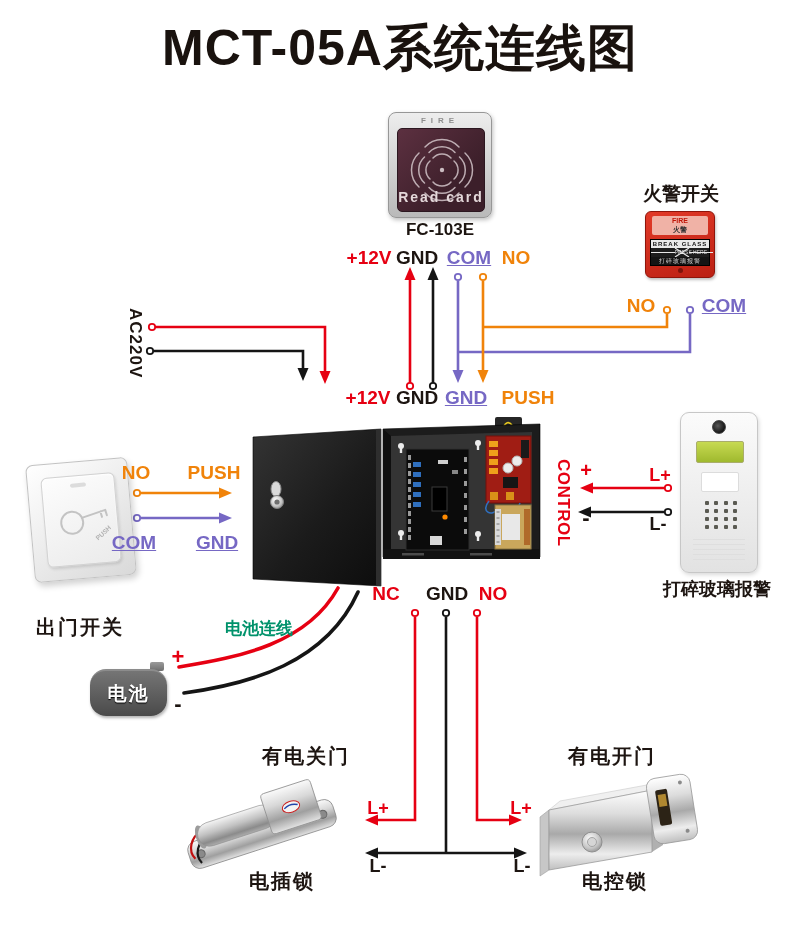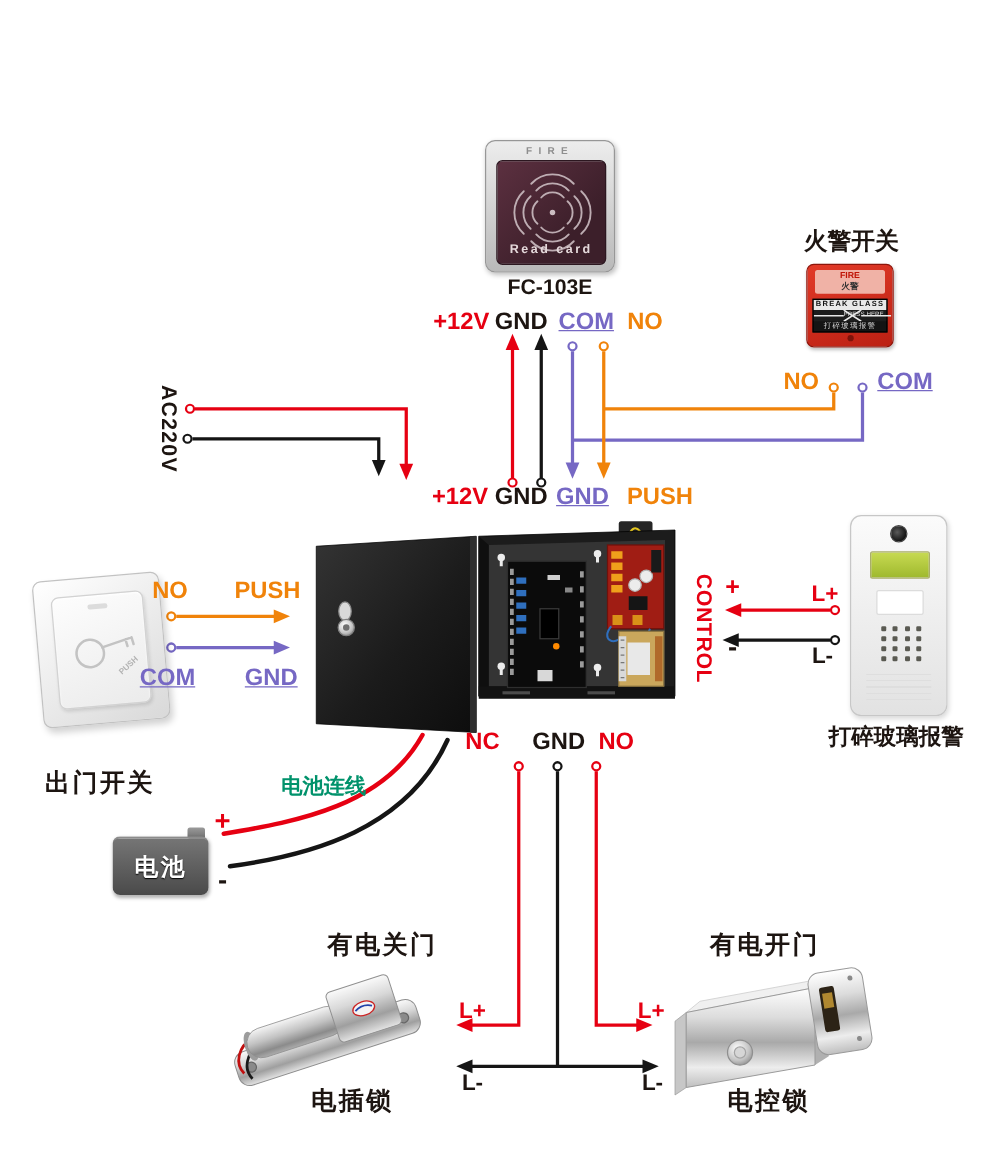--- a/index.html
+++ b/index.html
@@ -17,21 +17,21 @@
 
   svg{display:block;}
   .layer{position:absolute;left:0;top:0;}
 
   
   .reader{position:absolute;left:388px;top:112px;width:104px;height:106px;border-radius:8px;
     background:linear-gradient(180deg,#ededed,#b9b9b9);border:1px solid #979797;box-shadow:1px 2px 4px rgba(0,0,0,.25);}
   .reader .brand{position:absolute;left:0;right:0;top:3px;text-align:center;font-size:8px;letter-spacing:5px;color:#8e8e8e;font-weight:bold;}
   .reader .panel{position:absolute;left:8px;top:15px;width:88px;height:84px;border-radius:5px;
     background:linear-gradient(135deg,#5c3040,#3c1f2a 70%);border:1px solid #2c1720;}
-  .reader .rc{position:absolute;left:0;right:0;bottom:6px;text-align:center;font-size:10px;letter-spacing:2px;color:#e4d8da;font-weight:bold;}
+  .reader .rc{position:absolute;left:0;right:0;bottom:6px;text-align:center;font-size:14px;letter-spacing:2px;color:#e4d8da;font-weight:bold;}
 
   
   .fire{position:absolute;left:645px;top:211px;width:70px;height:67px;border-radius:6px;
     background:linear-gradient(160deg,#e23a28,#bb2013);border:1px solid #8e150b;box-shadow:1px 2px 3px rgba(0,0,0,.25);}
   .fire .band{position:absolute;left:6px;right:6px;top:4px;height:19px;background:#f0b2a6;border-radius:2px;text-align:center;}
   .fire .band .l1{font-size:7px;font-weight:bold;color:#c01507;line-height:10px;}
   .fire .band .l2{font-size:7px;font-weight:bold;color:#333;line-height:8px;}
   .fire .glass{position:absolute;left:4px;right:4px;top:27px;height:27px;background:#141414;border:1px solid #000;}
   .fire .g1{background:#e9e9e9;color:#111;font-size:6px;font-weight:bold;text-align:center;line-height:8px;height:8px;letter-spacing:1px;}
   .fire .g2{position:relative;height:9px;background:#1d1d1d;color:#ddd;font-size:5px;text-align:right;line-height:9px;padding-right:2px;}
@@ -54,21 +54,21 @@
   .intercom .screen{position:absolute;left:15px;top:28px;width:48px;height:22px;border:1px solid #a9ad6b;border-radius:2px;
     background:linear-gradient(180deg,#c7da52,#9fb92e);}
   .intercom .namecard{position:absolute;left:20px;top:59px;width:38px;height:20px;background:#fff;border:1px solid #dcdcdc;border-radius:2px;}
   .intercom .keys{position:absolute;left:21px;top:86px;width:38px;height:32px;display:grid;grid-template-columns:repeat(4,1fr);grid-template-rows:repeat(4,1fr);justify-items:center;align-items:center;}
   .intercom .keys i{width:4px;height:4px;border-radius:1px;background:#5a5a52;}
   .intercom .spk{position:absolute;left:12px;right:12px;top:126px;height:24px;
     background:repeating-linear-gradient(180deg,#dedede 0 1px,transparent 1px 5px);}
 
   
   .bat-nub{position:absolute;left:150px;top:662px;width:14px;height:9px;background:linear-gradient(180deg,#9a9a9a,#6f6f6f);border-radius:2px;}
-  .battery{position:absolute;left:90px;top:669px;width:77px;height:47px;border-radius:6px;
+  .battery{position:absolute;left:90px;top:669px;width:77px;height:47px;border-radius:16px;
     background:linear-gradient(180deg,#757575,#4a4a4a);border-top:2px solid #8c8c8c;box-shadow:1px 2px 3px rgba(0,0,0,.3);
     display:flex;align-items:center;justify-content:center;}
   .battery span{color:#fff;font-weight:bold;font-size:19px;letter-spacing:2px;text-shadow:0 1px 1px #000;}
 </style>
 </head>
 <body>
 
 <div class="page">
 
   <svg class="layer" width="800" height="936" viewBox="0 0 800 936">
@@ -293,20 +293,21 @@
       <g transform="rotate(-9 672 809)">
         <rect x="650" y="776" width="44" height="66" rx="9" fill="url(#chromeV)" stroke="#9a9a9a" stroke-width=".8"></rect>
         <rect x="658" y="788" width="12" height="36" rx="2" fill="#2c2316"></rect>
         <rect x="660" y="793" width="8" height="12" fill="#b08830"></rect>
         <circle cx="684" cy="784" r="2" fill="#8a8a8a"></circle>
           <circle cx="684" cy="833" r="2" fill="#8a8a8a"></circle>
       </g>
     </g>
   </svg>
 
+  <div class="t title">MCT-05A系统连线图</div>
 
   <div class="reader">
     <span class="brand">FIRE</span>
     <div class="panel">
       <svg width="88" height="84" viewBox="0 0 88 84">
         <g stroke="#cbbcc1" stroke-width="1.5" fill="none" stroke-linecap="round" opacity=".9">
           <g id="as">
             <path d="M35,29 A12,12 0 0 1 53,29"></path>
               <path d="M31,23.5 A17.5,17.5 0 0 1 57,23.5"></path>
               <path d="M27,18 A23,23 0 0 1 61,18"></path>

